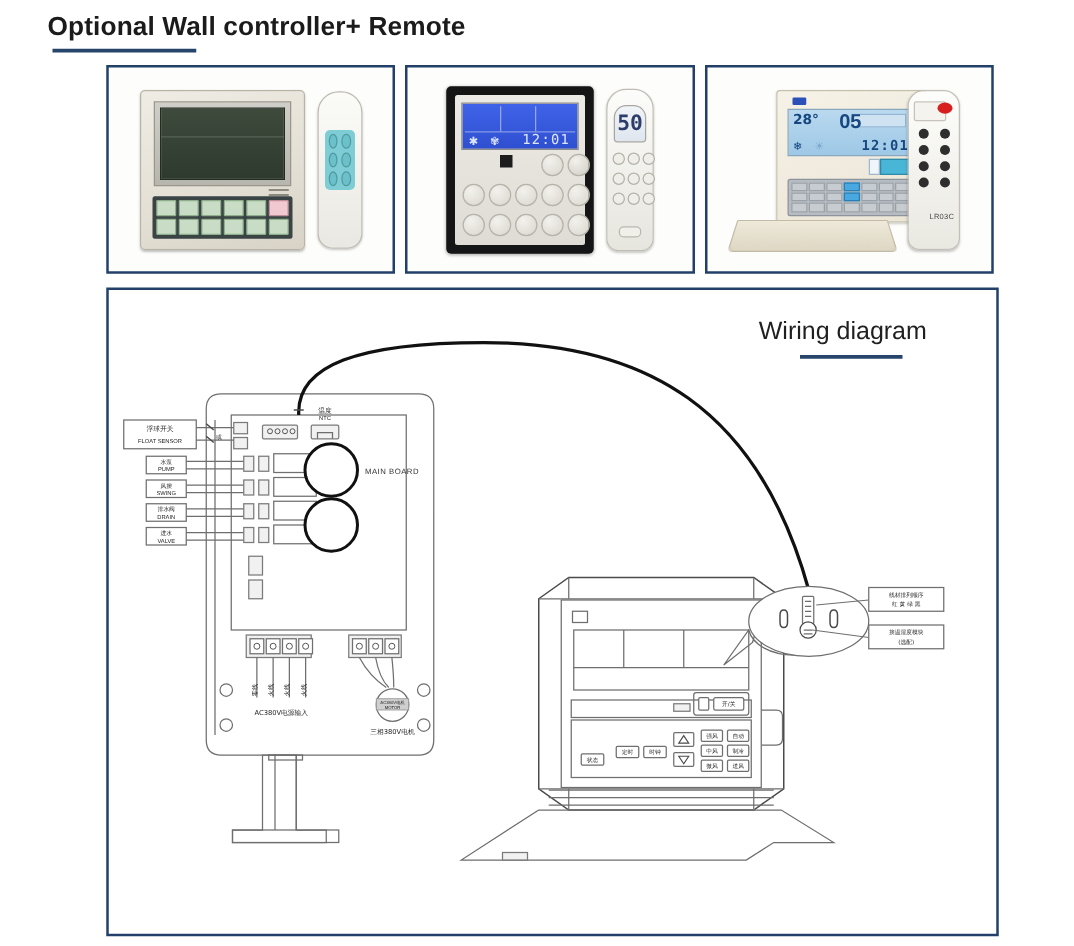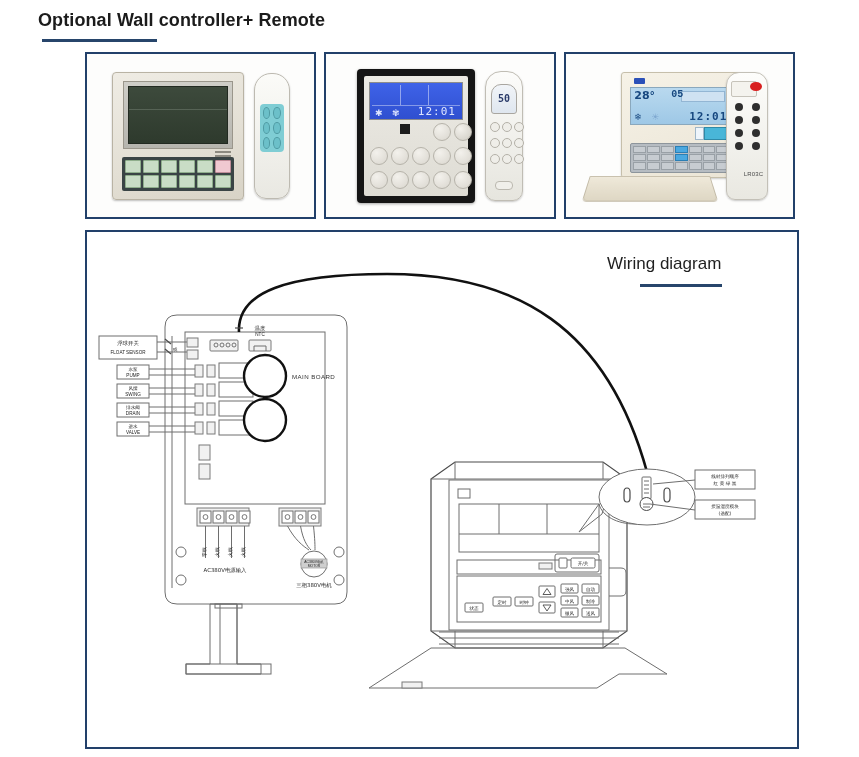--- a/index.html
+++ b/index.html
@@ -16,21 +16,21 @@
     position: relative;
   }
 
   
   .page-title-wrap {
     position: absolute;
     left: 38px;
     top: 10px;
   }
   .page-title {
-    font-size: 18px;
+    font-size: 21px;
     font-weight: bold;
     color: #1b1b1b;
     letter-spacing: .1px;
     white-space: nowrap;
   }
   .title-underline {
     position: absolute;
     left: 42px;
     top: 39px;
     width: 115px;
@@ -170,21 +170,21 @@
     border: 1px solid #c0bdb4; border-radius: 16px 16px 10px 10px;
     position: relative; box-shadow: 0 1px 2px rgba(0,0,0,.22);
   }
   .rm2-lcd {
     position:absolute; left:5px; right:5px; top:12px; height:28px;
     background: linear-gradient(180deg,#f1f4f8,#dfe6ef);
     border:1px solid #a9a6a0; border-radius: 10px 10px 3px 3px;
     display:flex; align-items:center; justify-content:center;
   }
   .rm2-lcd span {
-    font-family:"DejaVu Sans Mono", monospace; font-size:10px; color:#2d3d6b; font-weight:bold;
+    font-family:"DejaVu Sans Mono", monospace; font-size:17px; color:#2d3d6b; font-weight:bold;
   }
   .rm2-pad {
     position:absolute; left:4px; right:4px; top:48px; height:46px;
     display:grid; grid-template-columns: repeat(3,1fr); grid-template-rows: repeat(3,1fr); gap:2px;
   }
   .rm2-b { width:8px; height:8px; border-radius:50%; border:1px solid #b4b1a8; background:#efeee9; align-self:center; justify-self:center; }
   .rm2-bar { position:absolute; left:9px; right:9px; bottom:10px; height:7px; border:1px solid #bbb8af; border-radius:4px; background:#f0efea; }
 
   
   .wc3 {
@@ -197,21 +197,21 @@
     box-shadow: 0 1px 2px rgba(0,0,0,.2);
     margin-left: 31px;
   }
   .wc3-led { position:absolute; left:12px; top:5px; width:11px; height:6px; background:#2b50b8; border-radius:1px; }
   .wc3-lcd {
     position:absolute; left:8px; right:8px; top:14px; height:36px;
     background: linear-gradient(180deg,#b9d9ef,#9ec8e6);
     border:1px solid #8aa8bd;
   }
   .wc3-temp { position:absolute; left:3px; top:1px; color:#16477f; font-family:"DejaVu Sans Mono",monospace; font-size:11px; font-weight:bold; }
-  .wc3-num  { position:absolute; left:40px; top:1px; color:#16477f; font-family:Liberation Mono, monospace; font-size:10px; font-weight:bold; }
+  .wc3-num  { position:absolute; left:40px; top:1px; color:#16477f; font-family:Liberation Sans, sans-serif; font-size:16px; font-weight:bold; }
   .wc3-clock{ position:absolute; right:4px; bottom:1px; color:#16477f; font-family:"DejaVu Sans Mono",monospace; font-size:11px; font-weight:bold; letter-spacing:1px;}
   .wc3-ico1 { position:absolute; left:3px; bottom:2px; color:#16477f; font-size:9px; line-height:9px;}
   .wc3-ico2 { position:absolute; left:20px; bottom:2px; color:#7fa8d0; font-size:9px; line-height:9px;}
   .wc3-bar  { position:absolute; right:6px; top:3px; width:42px; height:9px; background:#cfe2f2; border:1px solid #93b6d4; }
   .wc3-strip{ position:absolute; right:8px; top:54px; width:26px; height:11px; background:#49b6d8; border:1px solid #2f8aa8; }
   .wc3-dot  { position:absolute; right:36px; top:54px; width:7px; height:11px; background:#eef5fb; border:1px solid #9fb7c9;}
   .wc3-keys {
     position:absolute; left:8px; right:8px; top:70px; height:30px;
     background:#b6bcc2; border:1px solid #8d959c; border-radius:2px;
     display:grid; grid-template-columns: repeat(7,1fr); grid-template-rows:1fr 1fr 1fr; gap:1px; padding:2px; box-sizing:border-box;
@@ -243,21 +243,21 @@
   .wiring-box {
     position: absolute;
     left: 85px; top: 230px;
     width: 710px; height: 515px;
     border: 2px solid #22406a;
     background: #ffffff;
     overflow: hidden;
   }
   .wiring-title {
     position: absolute; left: 520px; top: 22px;
-    font-size: 17px; color: #1f1f1f; white-space: nowrap;
+    font-size: 20px; color: #1f1f1f; white-space: nowrap;
   }
   .wiring-title-underline {
     position: absolute; left: 553px; top: 52px; width: 82px; height: 3px; background: #27456b;
   }
   .svg-layer { position:absolute; inset:0; width:100%; height:100%; }
 
   .cjk { font-family: "DejaVu Sans", sans-serif; }
 </style>
 </head>
 <body>

